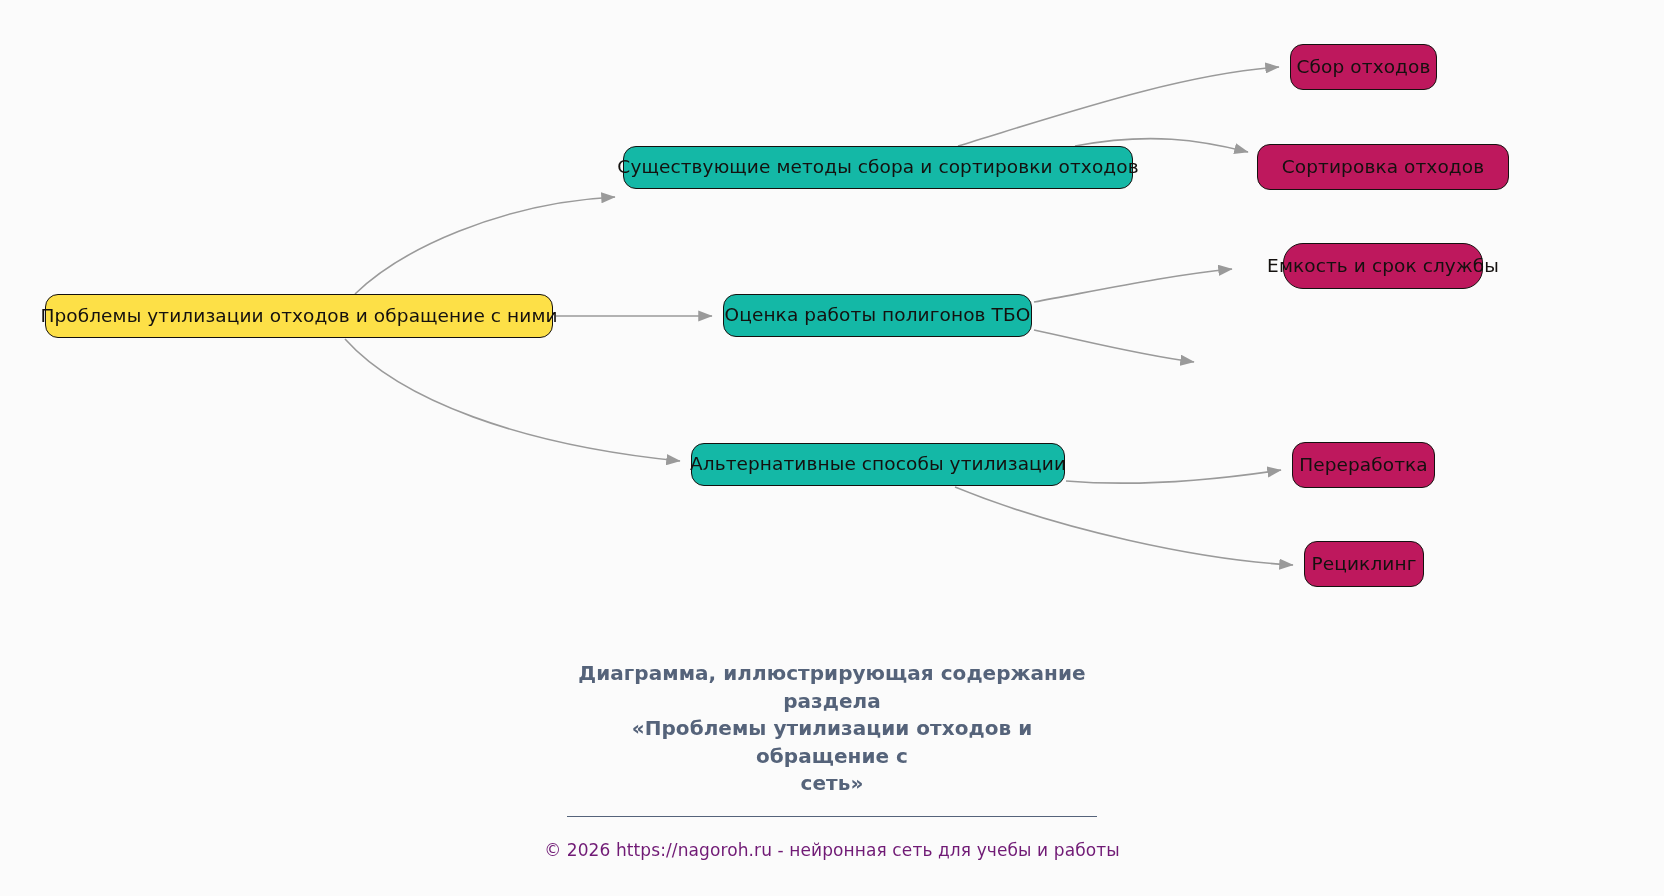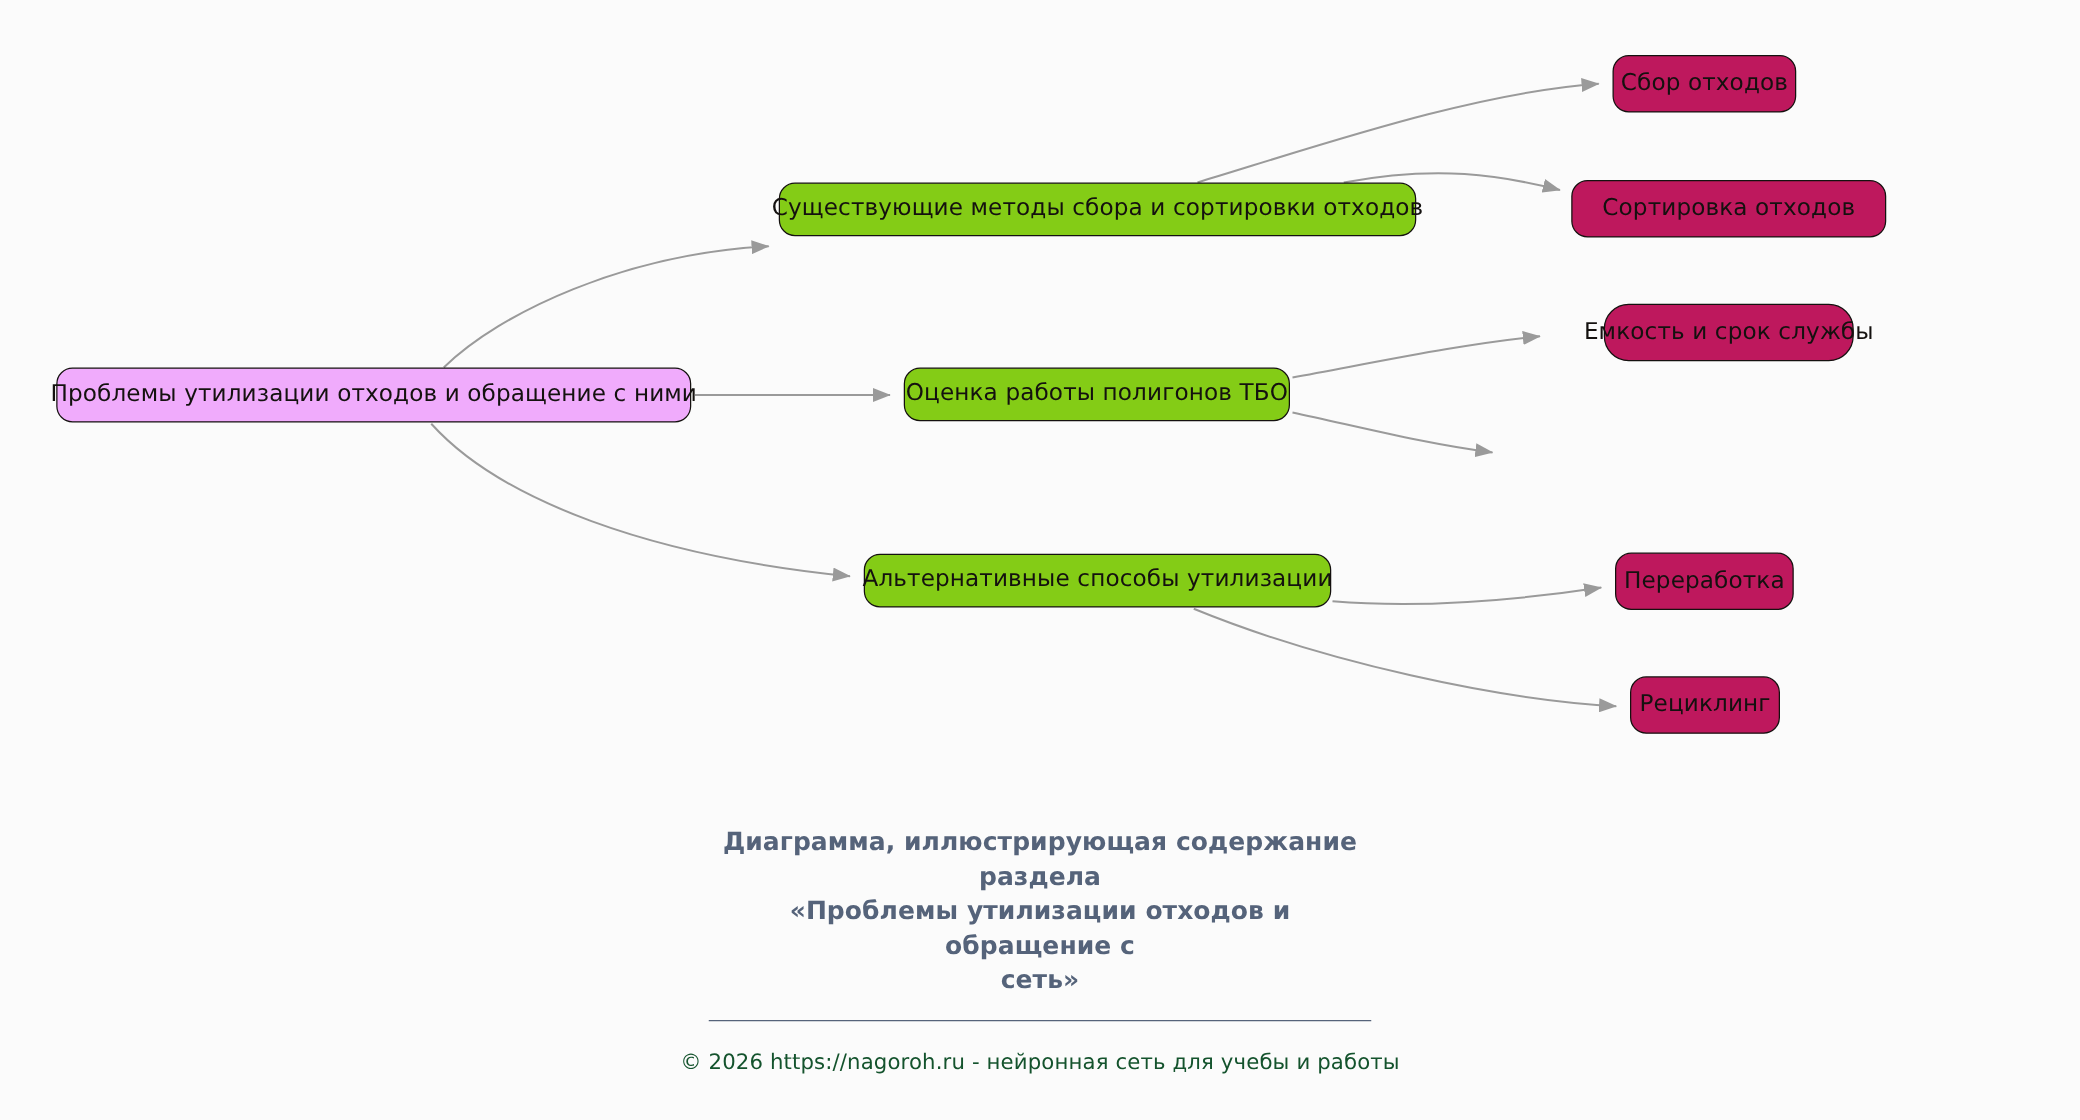--- a/index.html
+++ b/index.html
@@ -38,26 +38,26 @@
     border-radius: 13px;
     font-size: 18.5px;
     line-height: 1.1;
     color: #14110f;
     white-space: nowrap;
     padding: 0 14px;
     letter-spacing: 0.1px;
   }
 
   .node.root {
-    background: #f0abfc;
+    background: #fde047;
     border-radius: 13px;
   }
 
   .node.branch {
-    background: #84cc16;
+    background: #14b8a6;
     border-radius: 13px;
   }
 
   .node.leaf {
     background: #be185d;
     border-radius: 13px;
     border-width: 1.4px;
   }
 
   .node-label {
@@ -85,21 +85,21 @@
   #divider {
     width: 530px;
     height: 1px;
     margin: 18px auto 0 auto;
     border-top: 1.6px solid #55637a;
   }
 
   #copyright {
     margin-top: 22px;
     font-size: 17px;
-    color: #14532d;
+    color: #701a75;
     letter-spacing: 0.1px;
   }
 </style>
 </head>
 <body>
 
 <div id="canvas">
 
   <svg id="edges" viewBox="0 0 1664 896">
     <defs>

